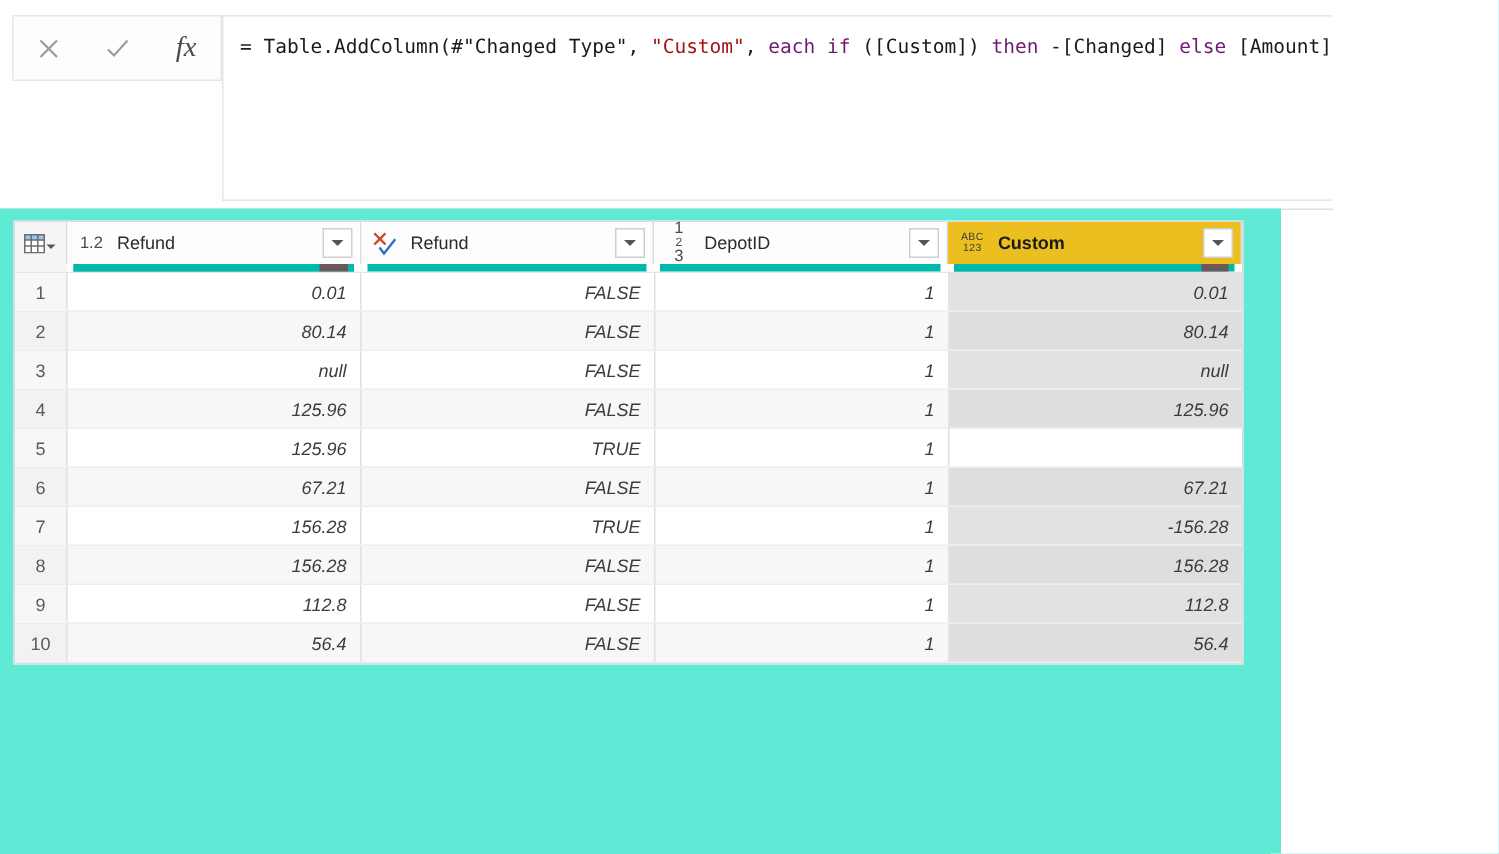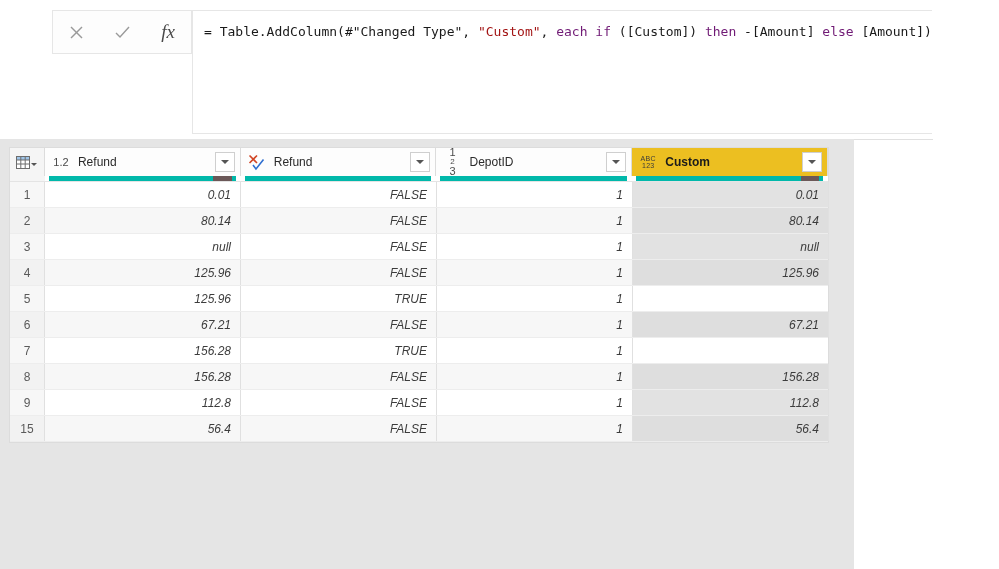--- a/index.html
+++ b/index.html
@@ -18,21 +18,20 @@
   }
 
   
   #formula-bar-area {
     position: absolute;
     left: 0; top: 0;
     width: 889px;
     height: 139px;
     background: #ffffff;
     border-bottom: 1px solid #e0e0e0;
-    margin-left: 44px;
   }
 
   #formula-buttons {
     position: absolute;
     left: 8px; top: 10px;
     width: 138px;
     height: 42px;
     background: #fdfdfd;
     border: 1px solid #e6e6e6;
     display: flex;
@@ -79,21 +78,21 @@
   }
   .tok-str { color: #a31515; }
   .tok-kw  { color: #701a75; }
 
   
   #grid-area {
     position: absolute;
     left: 0; top: 139px;
     width: 854px;
     height: 430px;
-    background: #e5e5e5;
+    background: #5eead4;
   }
 
   #grid {
     position: absolute;
     left: 9px; top: 8px;
     width: 820px;
     background: #ffffff;
     border: 1px solid #dcdcdc;
     box-sizing: border-box;
   }
@@ -271,21 +270,21 @@
       <svg width="17" height="15" viewBox="0 0 17 15">
         <polyline points="2,8 6,12 15,2" fill="none" stroke="#9a9a9a" stroke-width="1.4"></polyline>
       </svg>
     </div>
     <div class="fbtn">
       <span class="fx-glyph">fx</span>
     </div>
   </div>
 
   <div id="formula-input-wrap">
-    <div id="formula-text"><span>= Table.AddColumn(#"Changed Type", </span><span class="tok-str">"Custom"</span><span>, </span><span class="tok-kw">each</span><span> </span><span class="tok-kw">if</span><span> ([Custom]) </span><span class="tok-kw">then</span><span> -[Amount] </span><span class="tok-kw">else</span><span> [Amount])</span></div>
+    <div id="formula-text"><span>= Table.AddColumn(#"Changed Type", </span><span class="tok-str">"Custom"</span><span>, </span><span class="tok-kw">each</span><span> </span><span class="tok-kw">if</span><span> ([Custom]) </span><span class="tok-kw">then</span><span> -[Changed] </span><span class="tok-kw">else</span><span> [Amount])</span></div>
   </div>
 </div>
 
 <div id="grid-area">
   <div id="grid">
 
     <div id="header-row">
       <div class="hcell rownum">
         <span class="table-corner-icon">
           <svg width="14" height="13" viewBox="0 0 14 13">
@@ -407,37 +406,38 @@
           <div class="dcell">67.21</div>
           <div class="dcell">FALSE</div>
           <div class="dcell">1</div>
           <div class="dcell selected-col">67.21</div>
         </div>
         <div class="drow odd">
           <div class="dcell-rownum">7</div>
           <div class="dcell">156.28</div>
           <div class="dcell">TRUE</div>
           <div class="dcell">1</div>
+          <div class="dcell selected-col">-156.28</div>
         </div>
         <div class="drow even">
           <div class="dcell-rownum">8</div>
           <div class="dcell">156.28</div>
           <div class="dcell">FALSE</div>
           <div class="dcell">1</div>
           <div class="dcell selected-col">156.28</div>
         </div>
         <div class="drow odd">
           <div class="dcell-rownum">9</div>
           <div class="dcell">112.8</div>
           <div class="dcell">FALSE</div>
           <div class="dcell">1</div>
           <div class="dcell selected-col">112.8</div>
         </div>
         <div class="drow even">
-          <div class="dcell-rownum">15</div>
+          <div class="dcell-rownum">10</div>
           <div class="dcell">56.4</div>
           <div class="dcell">FALSE</div>
           <div class="dcell">1</div>
           <div class="dcell selected-col">56.4</div>
         </div>
       </div>
 
   </div>
 </div>
 

